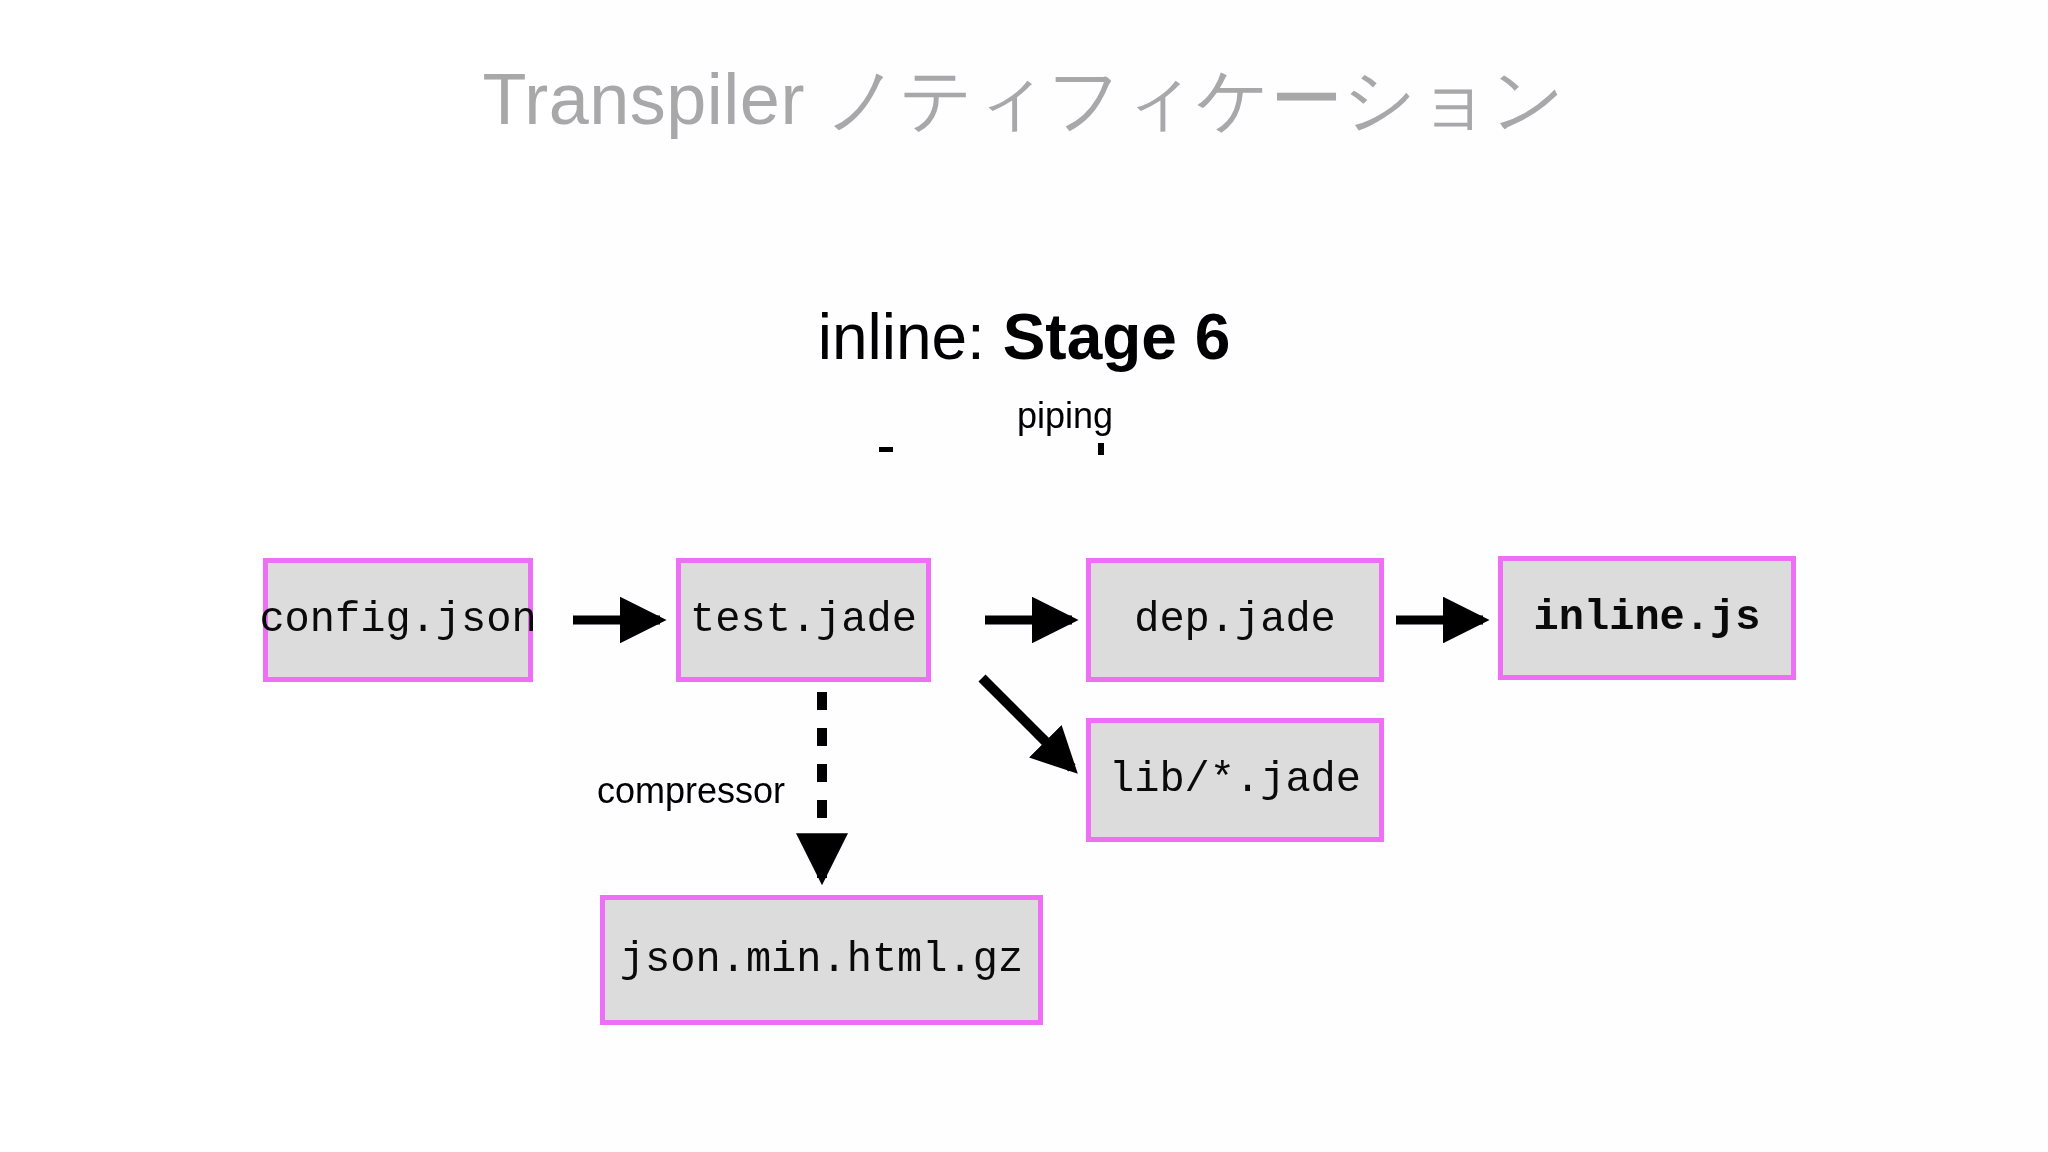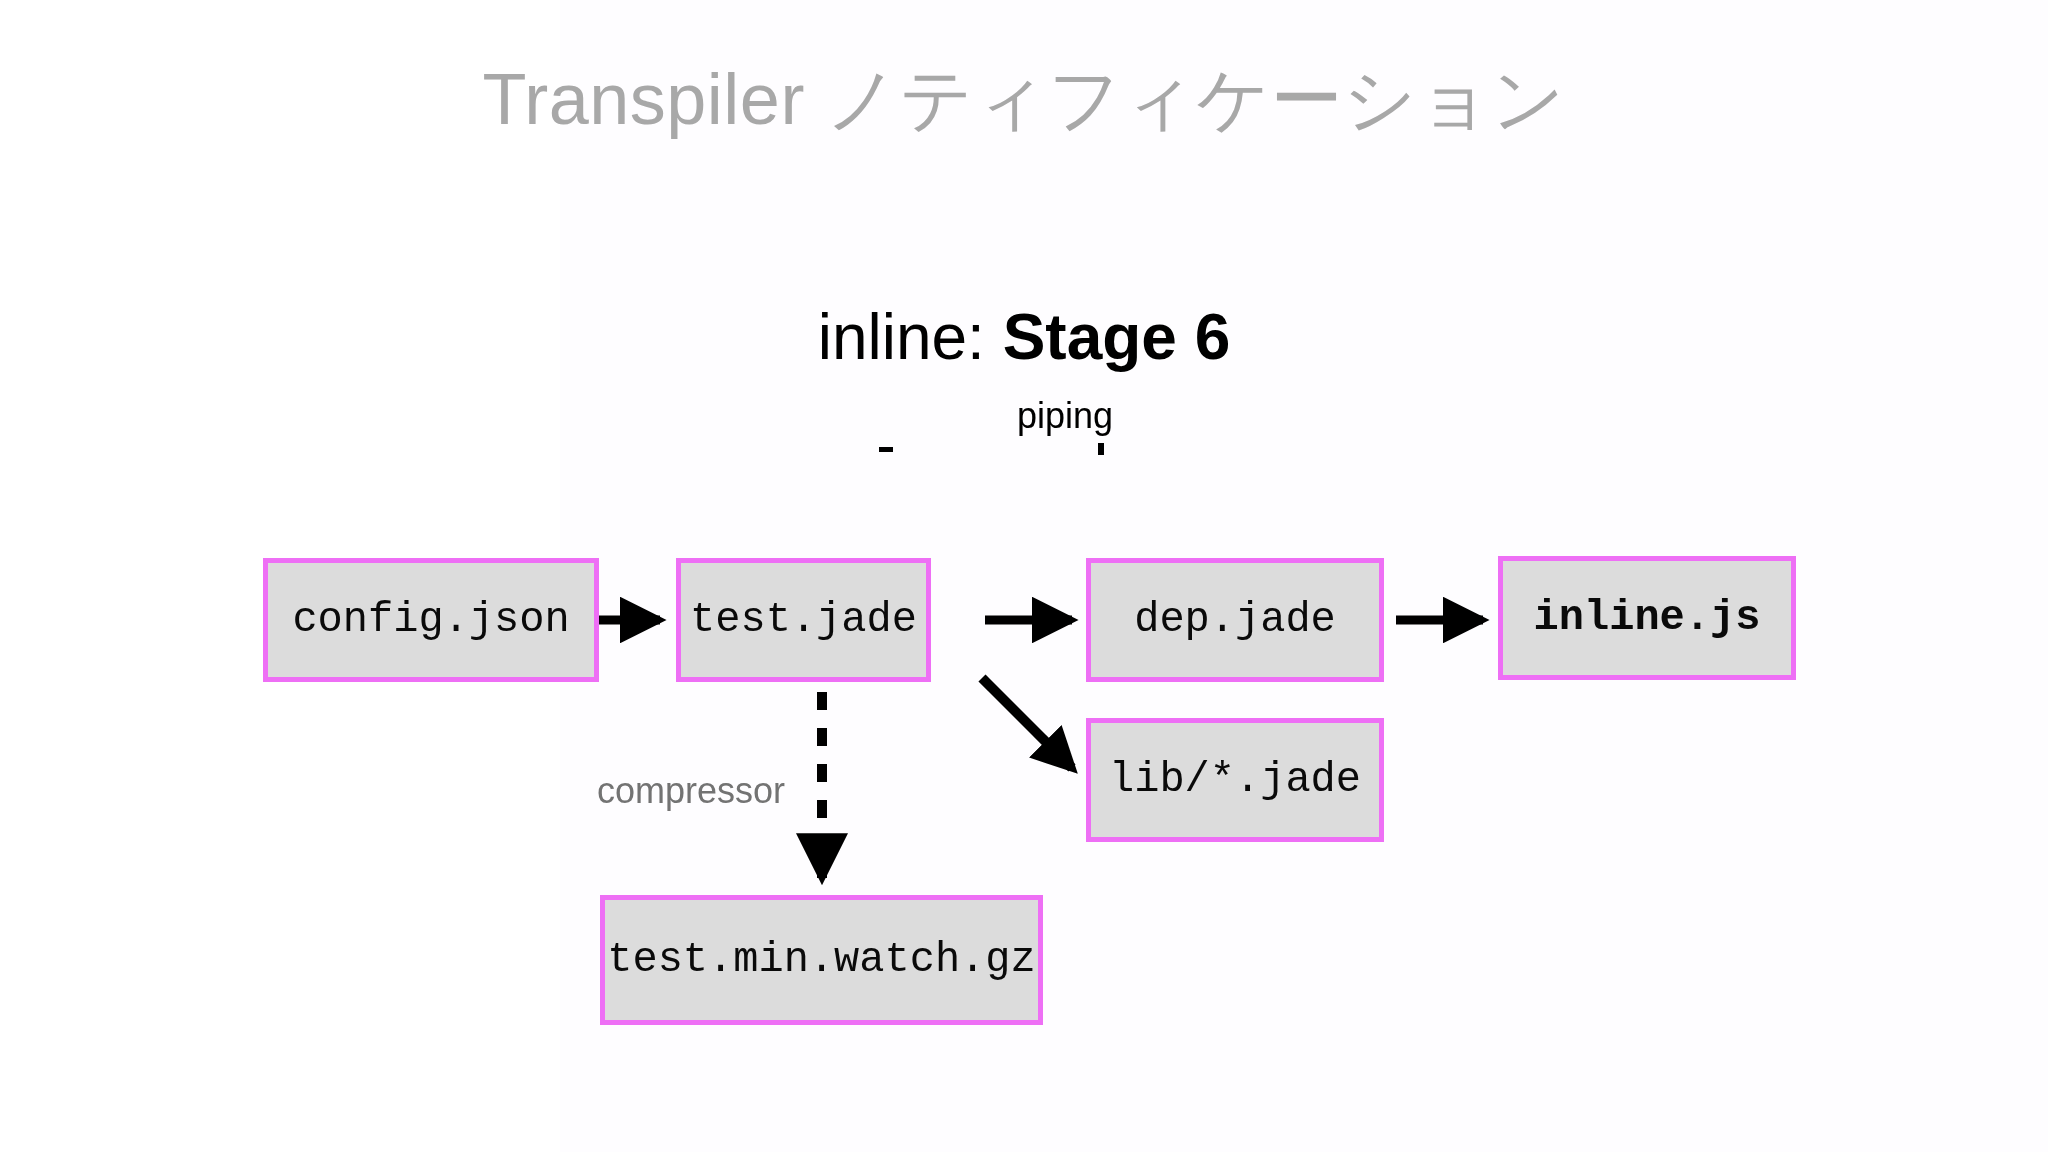--- a/index.html
+++ b/index.html
@@ -88,21 +88,21 @@
     color: #0a0a0a;
     white-space: nowrap;
     letter-spacing: 0px;
   }
 
   .edge-label {
     position: absolute;
     font-family: "Liberation Sans", sans-serif;
     font-size: 36px;
     font-weight: 400;
-    color: #737373;
+    color: #000000;
     white-space: nowrap;
   }
 
   .edges {
     position: absolute;
     left: 0;
     top: 0;
     width: 2048px;
     height: 1152px;
     pointer-events: none;
@@ -140,35 +140,35 @@
 
   <line x1="1396" y1="620" x2="1483" y2="620" stroke="#000000" stroke-width="9" marker-end="url(#ah)"></line>
 
   <line x1="982" y1="678" x2="1072" y2="768" stroke="#000000" stroke-width="10" marker-end="url(#ah-diag)"></line>
 
   <line x1="822" y1="692" x2="822" y2="878" stroke="#000000" stroke-width="10" stroke-dasharray="18 18" marker-end="url(#ah)"></line>
 </svg>
 
 <div class="edge-label" style="left:597px; top:770px;">compressor</div>
 
-<div class="node" style="left:263px;  top:558px; width:336px; height:124px;">
+<div class="node" style="left:263px;  top:558px; width:270px; height:124px;">
   <span>config.json</span>
 </div>
 
 <div class="node" style="left:676px;  top:558px; width:255px; height:124px;">
   <span>test.jade</span>
 </div>
 
 <div class="node" style="left:1086px; top:558px; width:298px; height:124px;">
   <span>dep.jade</span>
 </div>
 
 <div class="node" style="left:1498px; top:556px; width:298px; height:124px;font-weight:bold;">
   <span>inline.js</span>
 </div>
 
 <div class="node" style="left:1086px; top:718px; width:298px; height:124px;">
   <span>lib/*.jade</span>
 </div>
 
 <div class="node" style="left:600px;  top:895px; width:443px; height:130px;">
-  <span>test.min.watch.gz</span>
+  <span>json.min.html.gz</span>
 </div>
 
 </body></html>

